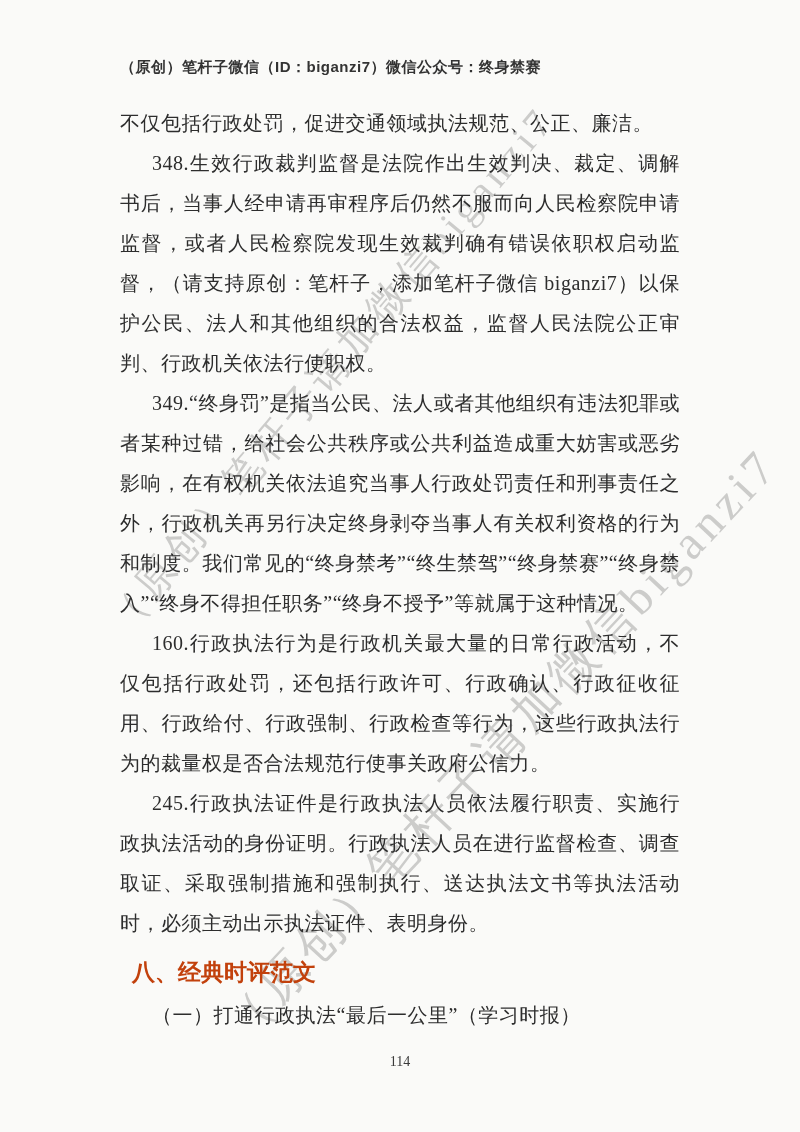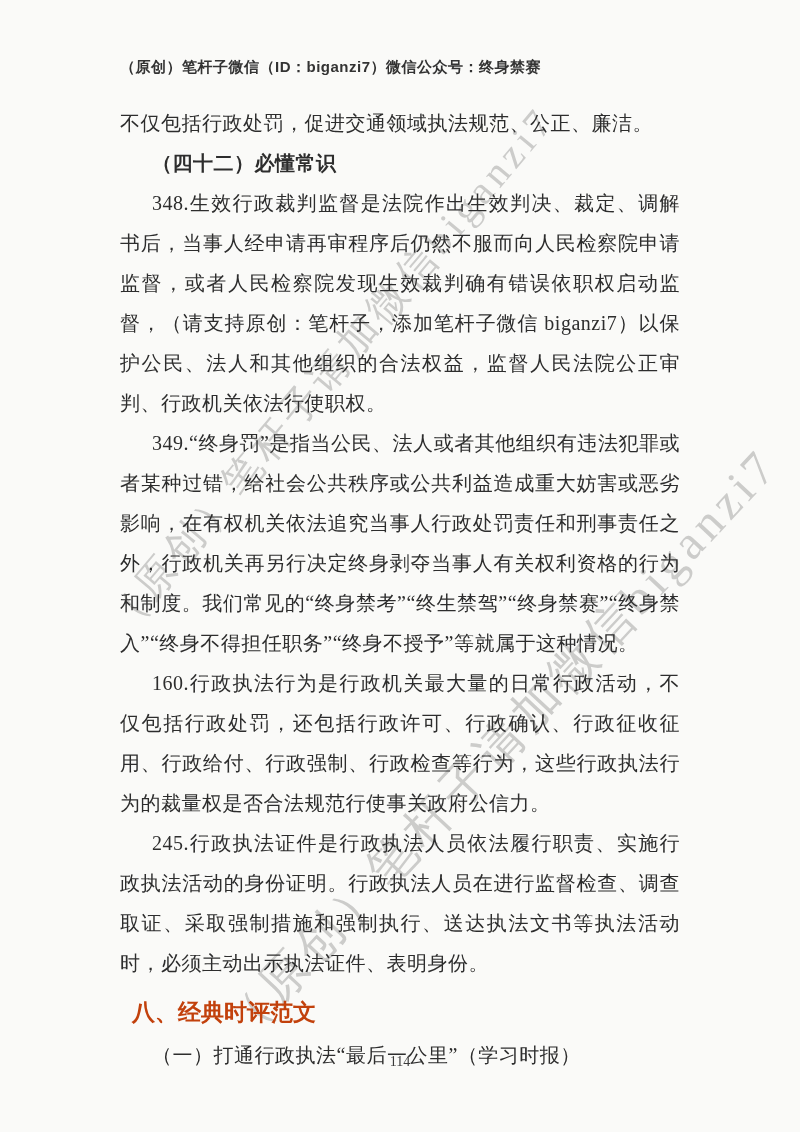--- a/index.html
+++ b/index.html
@@ -119,21 +119,20 @@
 
   <div class="page-header">
     <span class="hdr-left">（原创）笔杆子微信（ID：biganzi7）</span>
     <span class="hdr-right">微信公众号：终身禁赛</span>
   </div>
 
   <div class="content">
 
     <p class="body-par no-indent">不仅包括行政处罚，促进交通领域执法规范、公正、廉洁。</p>
 
-    <p class="section-heading">（四十二）必懂常识</p>
 
     <p class="body-par">348.生效行政裁判监督是法院作出生效判决、裁定、调解书后，当事人经申请再审程序后仍然不服而向人民检察院申请监督，或者人民检察院发现生效裁判确有错误依职权启动监督，（请支持原创：笔杆子，添加笔杆子微信 biganzi7）以保护公民、法人和其他组织的合法权益，监督人民法院公正审判、行政机关依法行使职权。</p>
 
     <p class="body-par">349.“终身罚”是指当公民、法人或者其他组织有违法犯罪或者某种过错，给社会公共秩序或公共利益造成重大妨害或恶劣影响，在有权机关依法追究当事人行政处罚责任和刑事责任之外，行政机关再另行决定终身剥夺当事人有关权利资格的行为和制度。我们常见的“终身禁考”“终生禁驾”“终身禁赛”“终身禁入”“终身不得担任职务”“终身不授予”等就属于这种情况。</p>
 
     <p class="body-par">160.行政执法行为是行政机关最大量的日常行政活动，不仅包括行政处罚，还包括行政许可、行政确认、行政征收征用、行政给付、行政强制、行政检查等行为，这些行政执法行为的裁量权是否合法规范行使事关政府公信力。</p>
 
     <p class="body-par">245.行政执法证件是行政执法人员依法履行职责、实施行政执法活动的身份证明。行政执法人员在进行监督检查、调查取证、采取强制措施和强制执行、送达执法文书等执法活动时，必须主动出示执法证件、表明身份。</p>
 
     <h1 class="chapter-heading">八、经典时评范文</h1>

